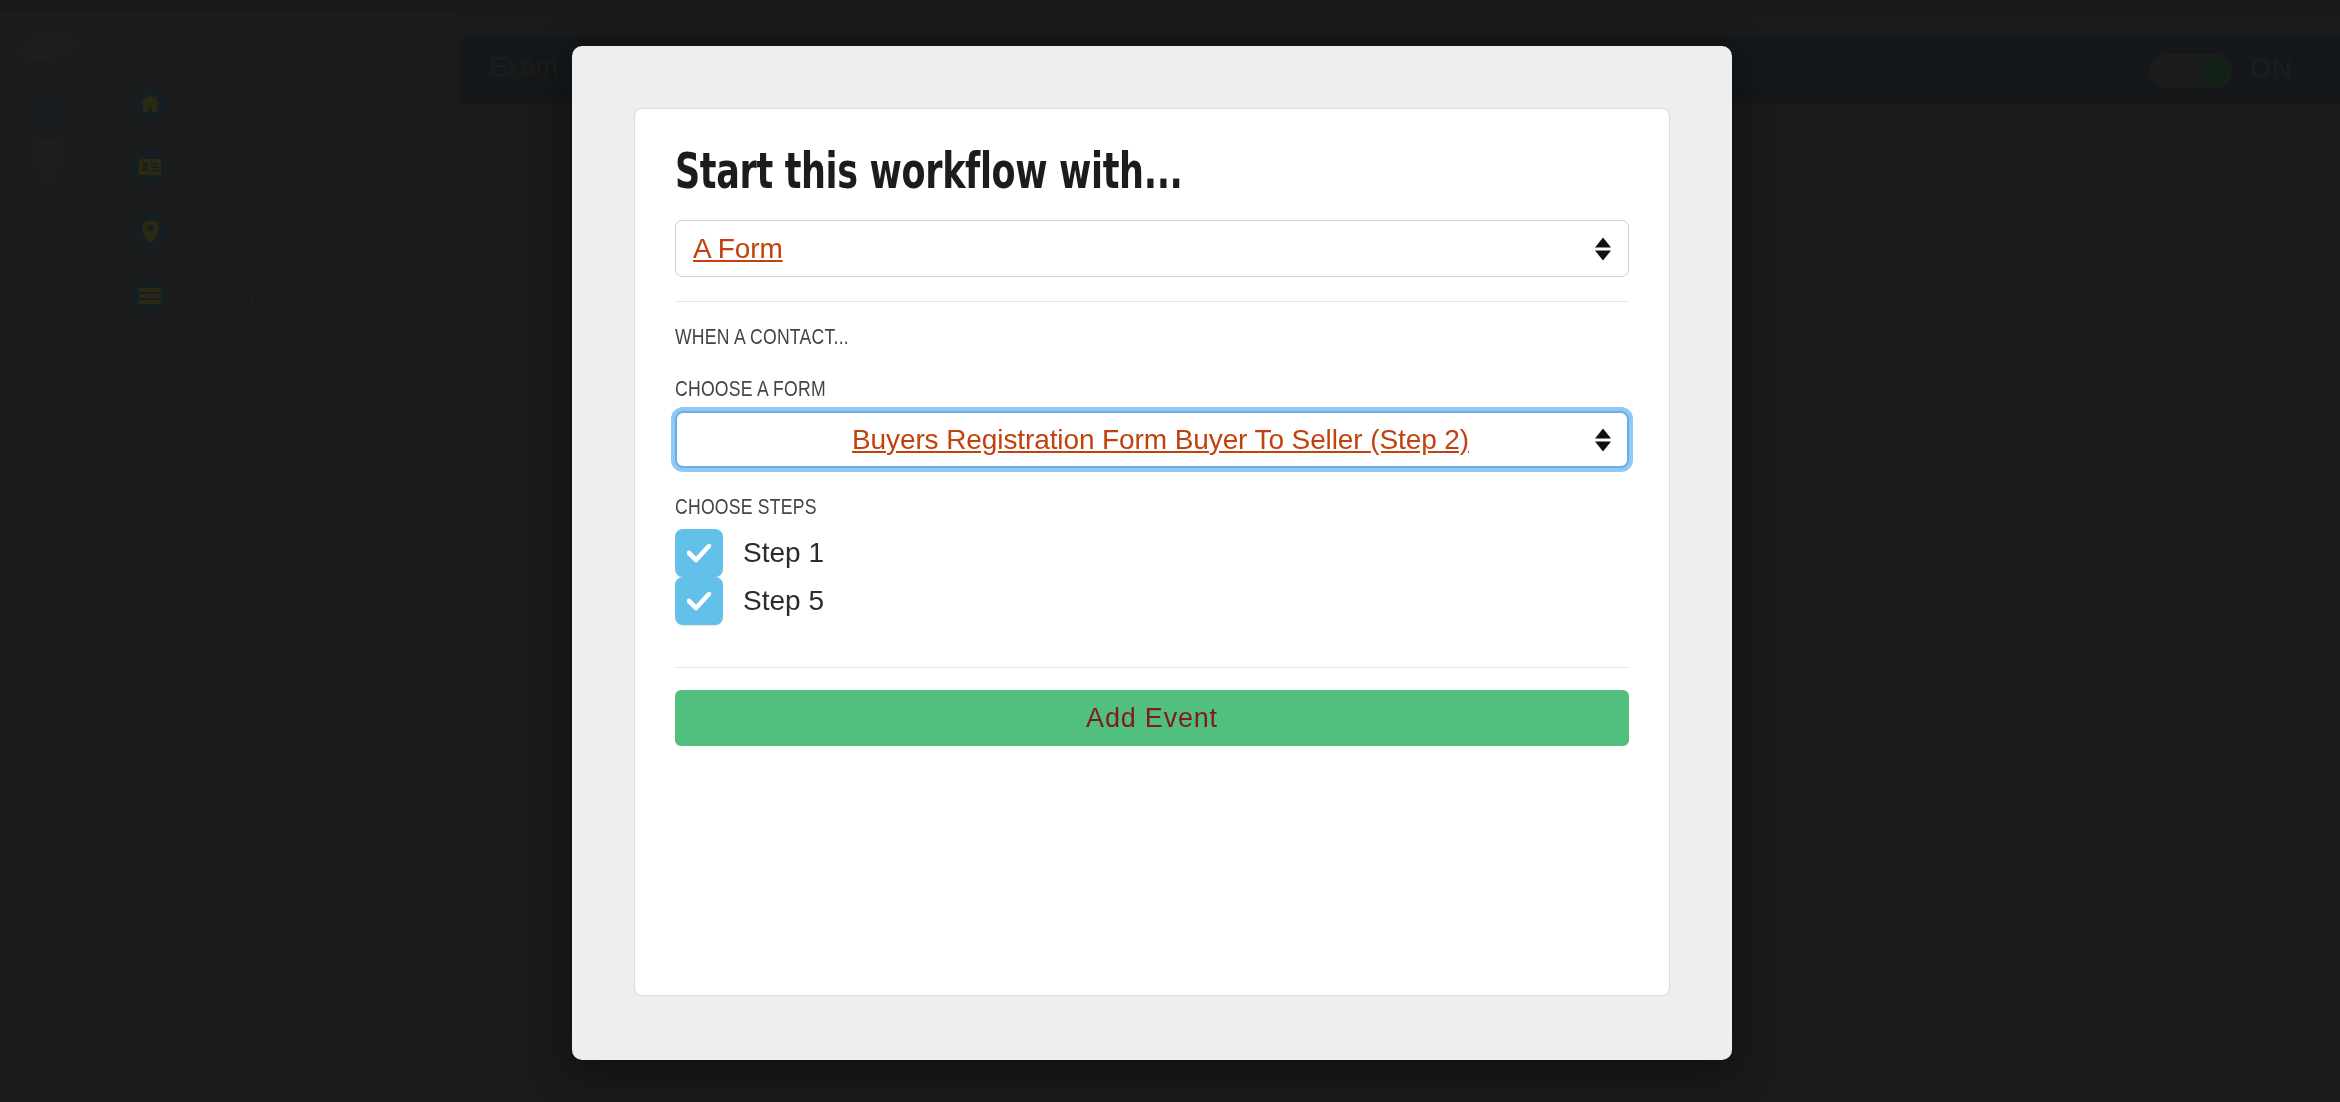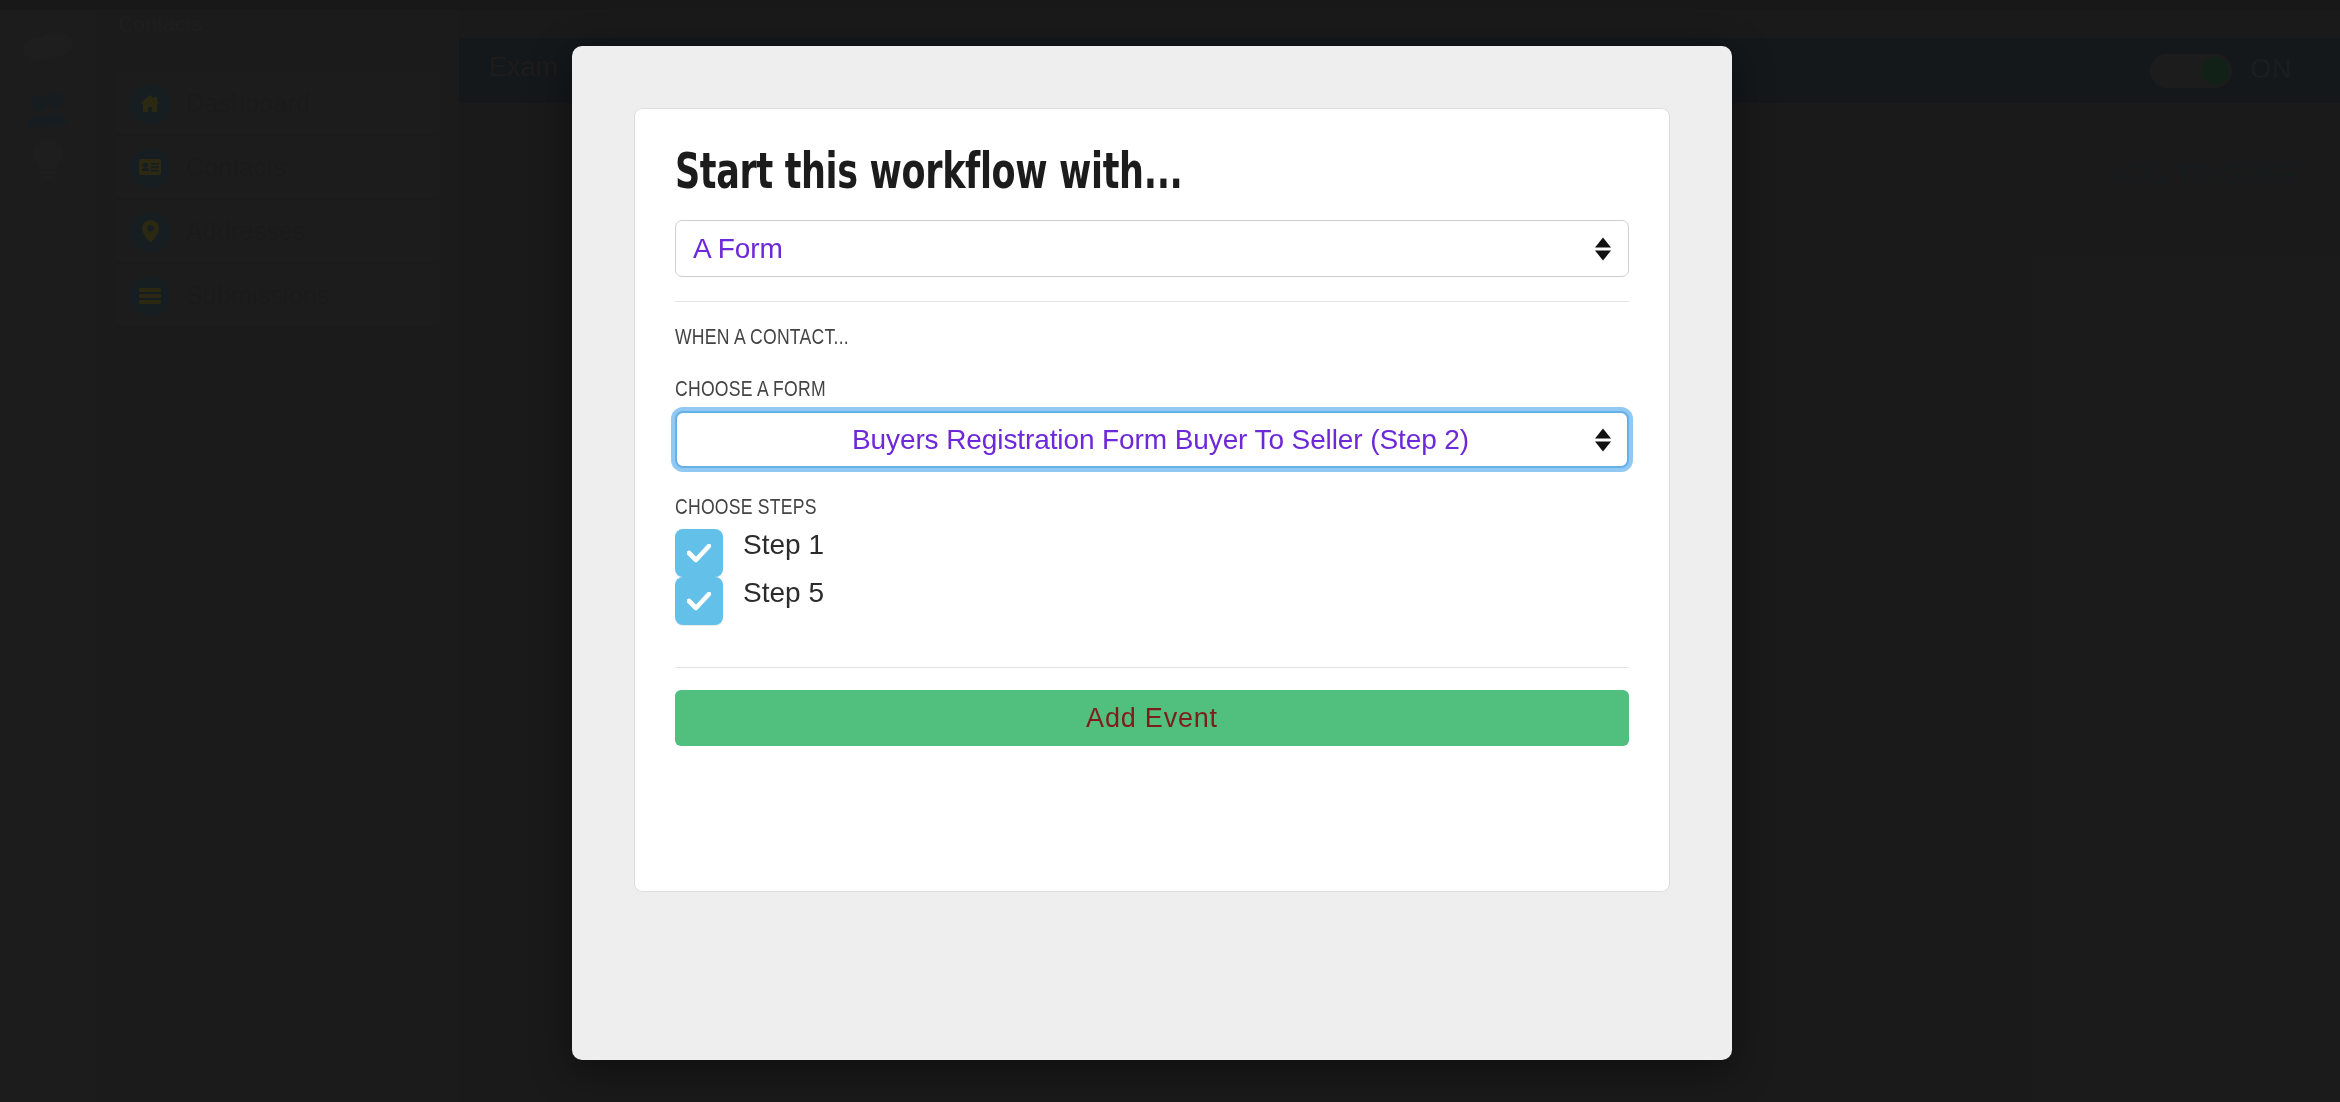--- a/index.html
+++ b/index.html
@@ -143,21 +143,21 @@
     position: absolute;
     left: 572px; top: 46px;
     width: 1160px; height: 1014px;
     background: #eeeeee;
     border-radius: 10px;
     box-shadow: 0 10px 40px rgba(0,0,0,0.45);
   }
   #modal-card {
     position: absolute;
     left: 62px; top: 62px;
-    width: 1036px; height: 784px;
+    width: 1036px; height: 888px;
     background: #ffffff;
     border: 1px solid #dcdcdc;
     border-radius: 8px;
   }
   #modal-body {
     padding: 36px 40px 0 40px;
   }
 
   #modal-title {
     font-family: "DejaVu Sans", sans-serif;
@@ -199,24 +199,25 @@
     padding-left: 17px;
   }
   .select-box.focused {
     border: 2px solid #66b0e8;
     box-shadow: 0 0 0 4px rgba(110,182,240,0.75);
     border-radius: 8px;
     justify-content: center;
   }
   .select-value {
     font-size: 28px;
-    color: #6d28d9;
+    color: #c2410c;
     letter-spacing: -0.1px;
     white-space: nowrap;
     overflow: hidden;
+    text-decoration: underline;
   }
   .select-arrows {
     position: absolute;
     right: 18px; top: 50%;
     transform: translateY(-50%);
     display: flex;
     flex-direction: column;
     align-items: center;
     gap: 3px;
   }
@@ -231,20 +232,21 @@
   .divider {
     height: 1px;
     background: #e4e4e4;
     margin: 24px 0 22px 0;
   }
 
   
   #steps-list { margin-top: 8px; }
   .step-row {
     display: flex;
+    align-items: center;
     height: 48px;
   }
   .step-check {
     width: 48px; height: 48px;
     border-radius: 8px;
     background: #63c0e8;
     display: flex; align-items: center; justify-content: center;
     flex: none;
     box-shadow: 0 1px 0 rgba(0,0,0,0.08);
   }

